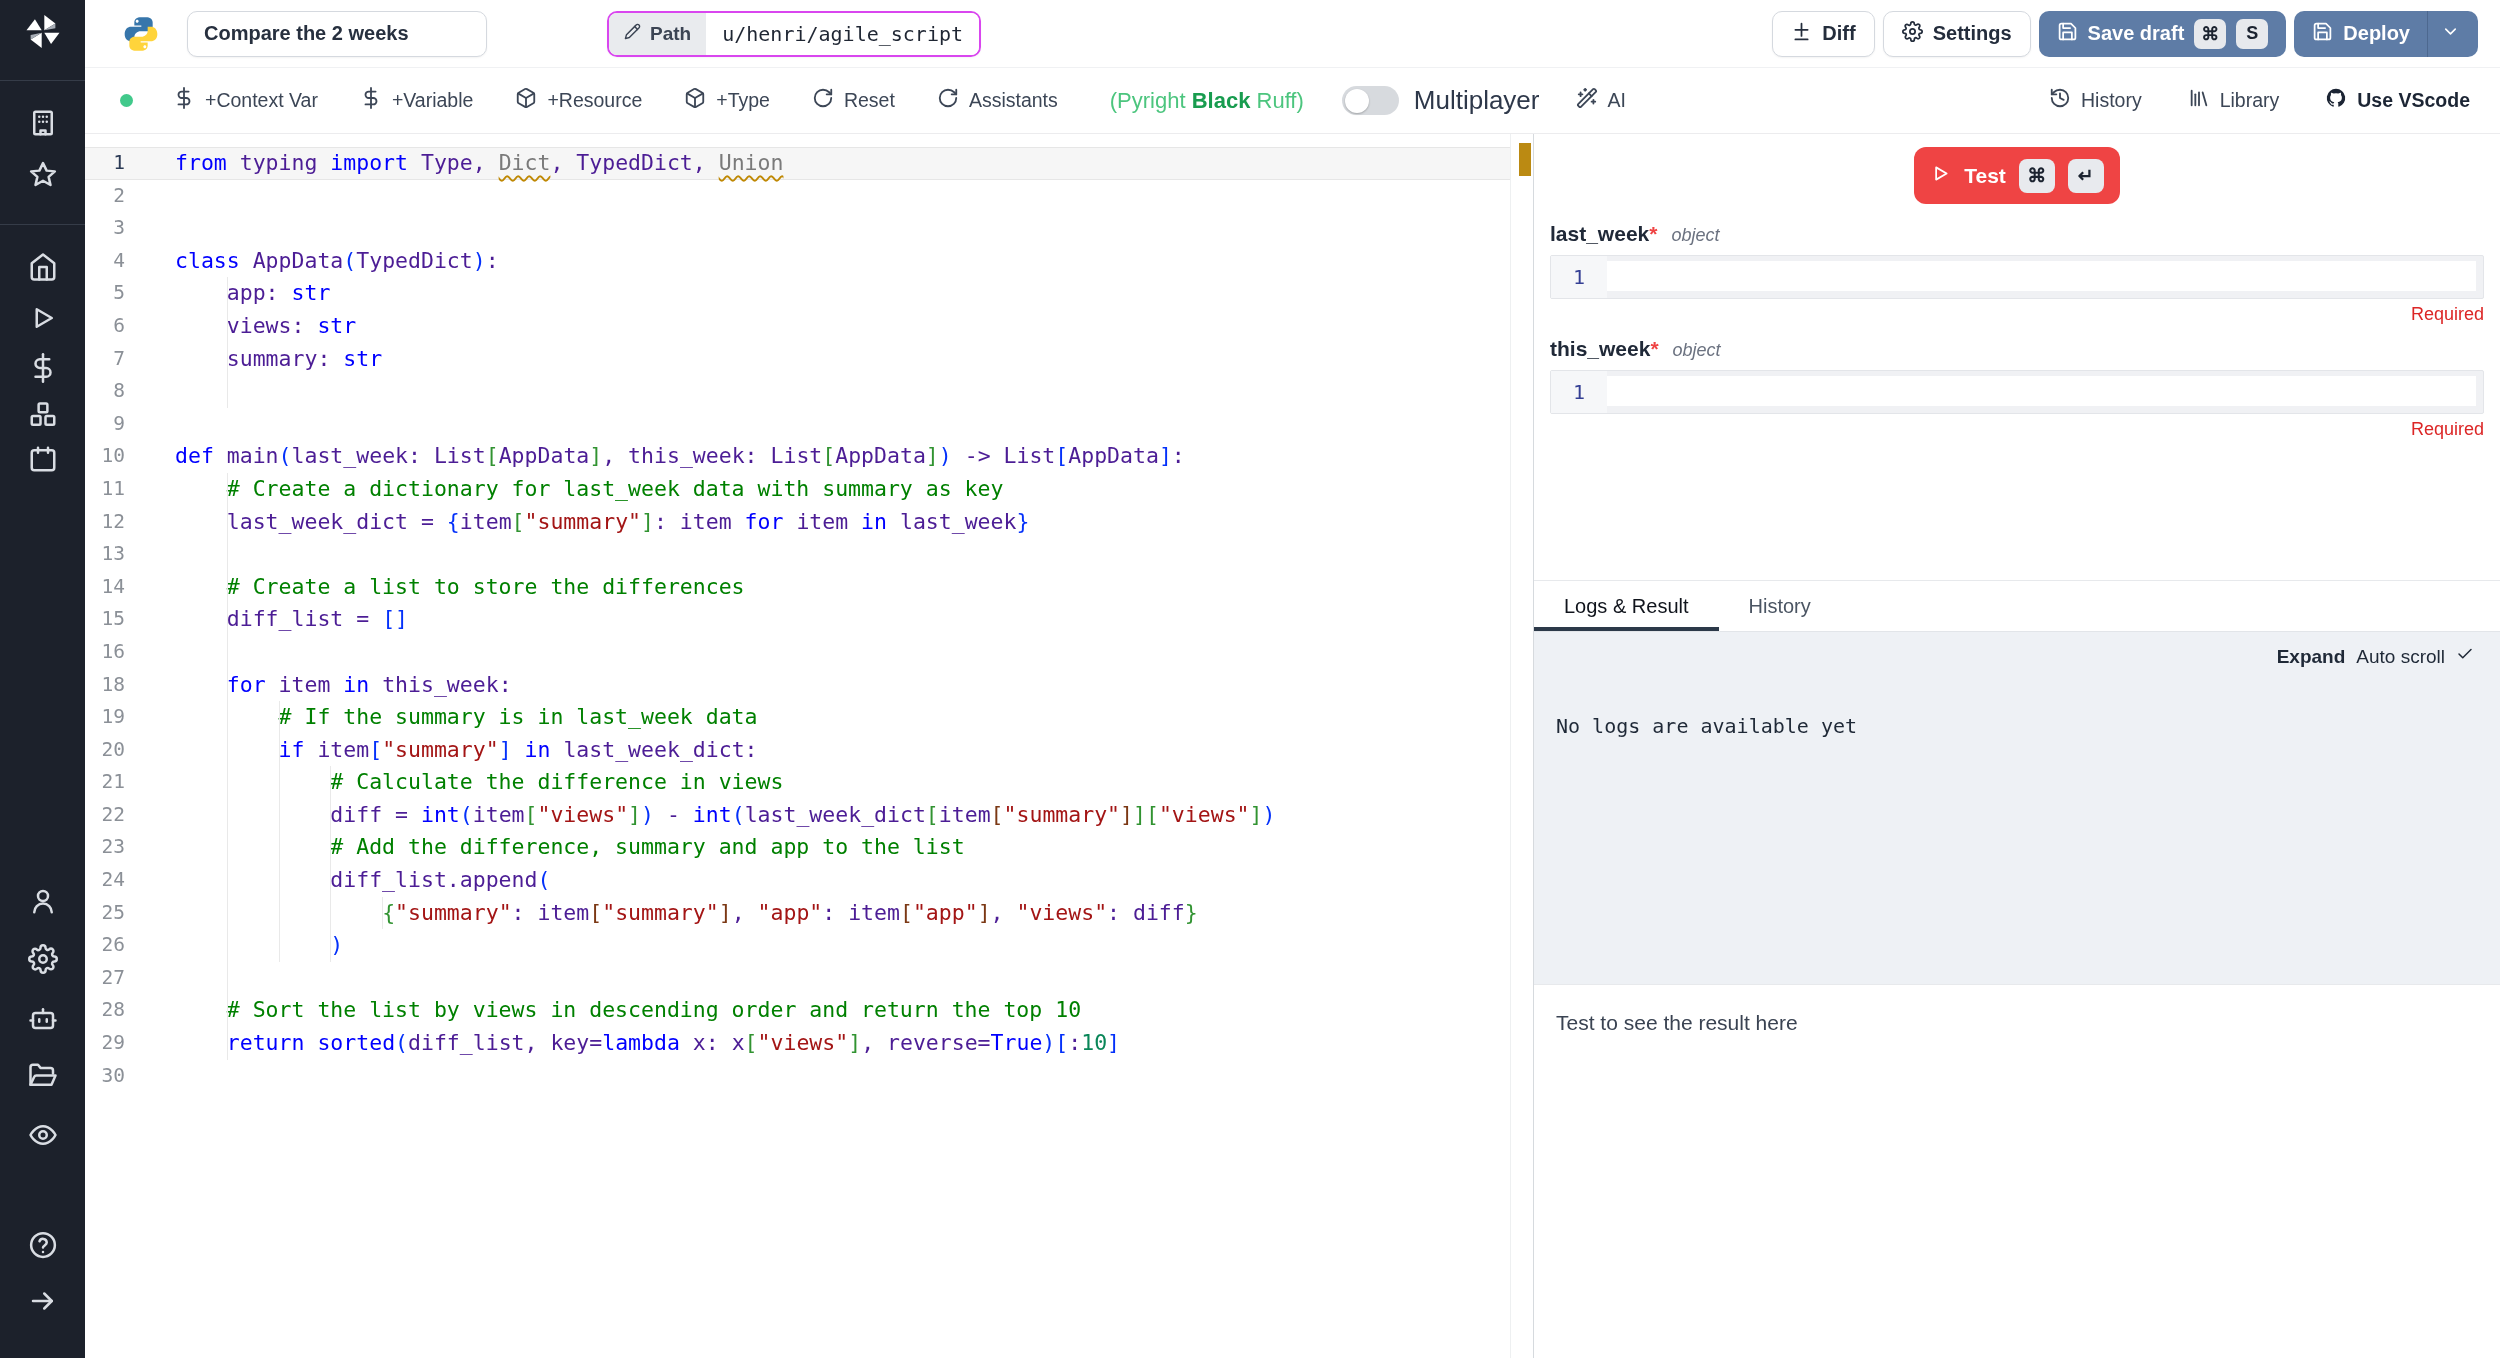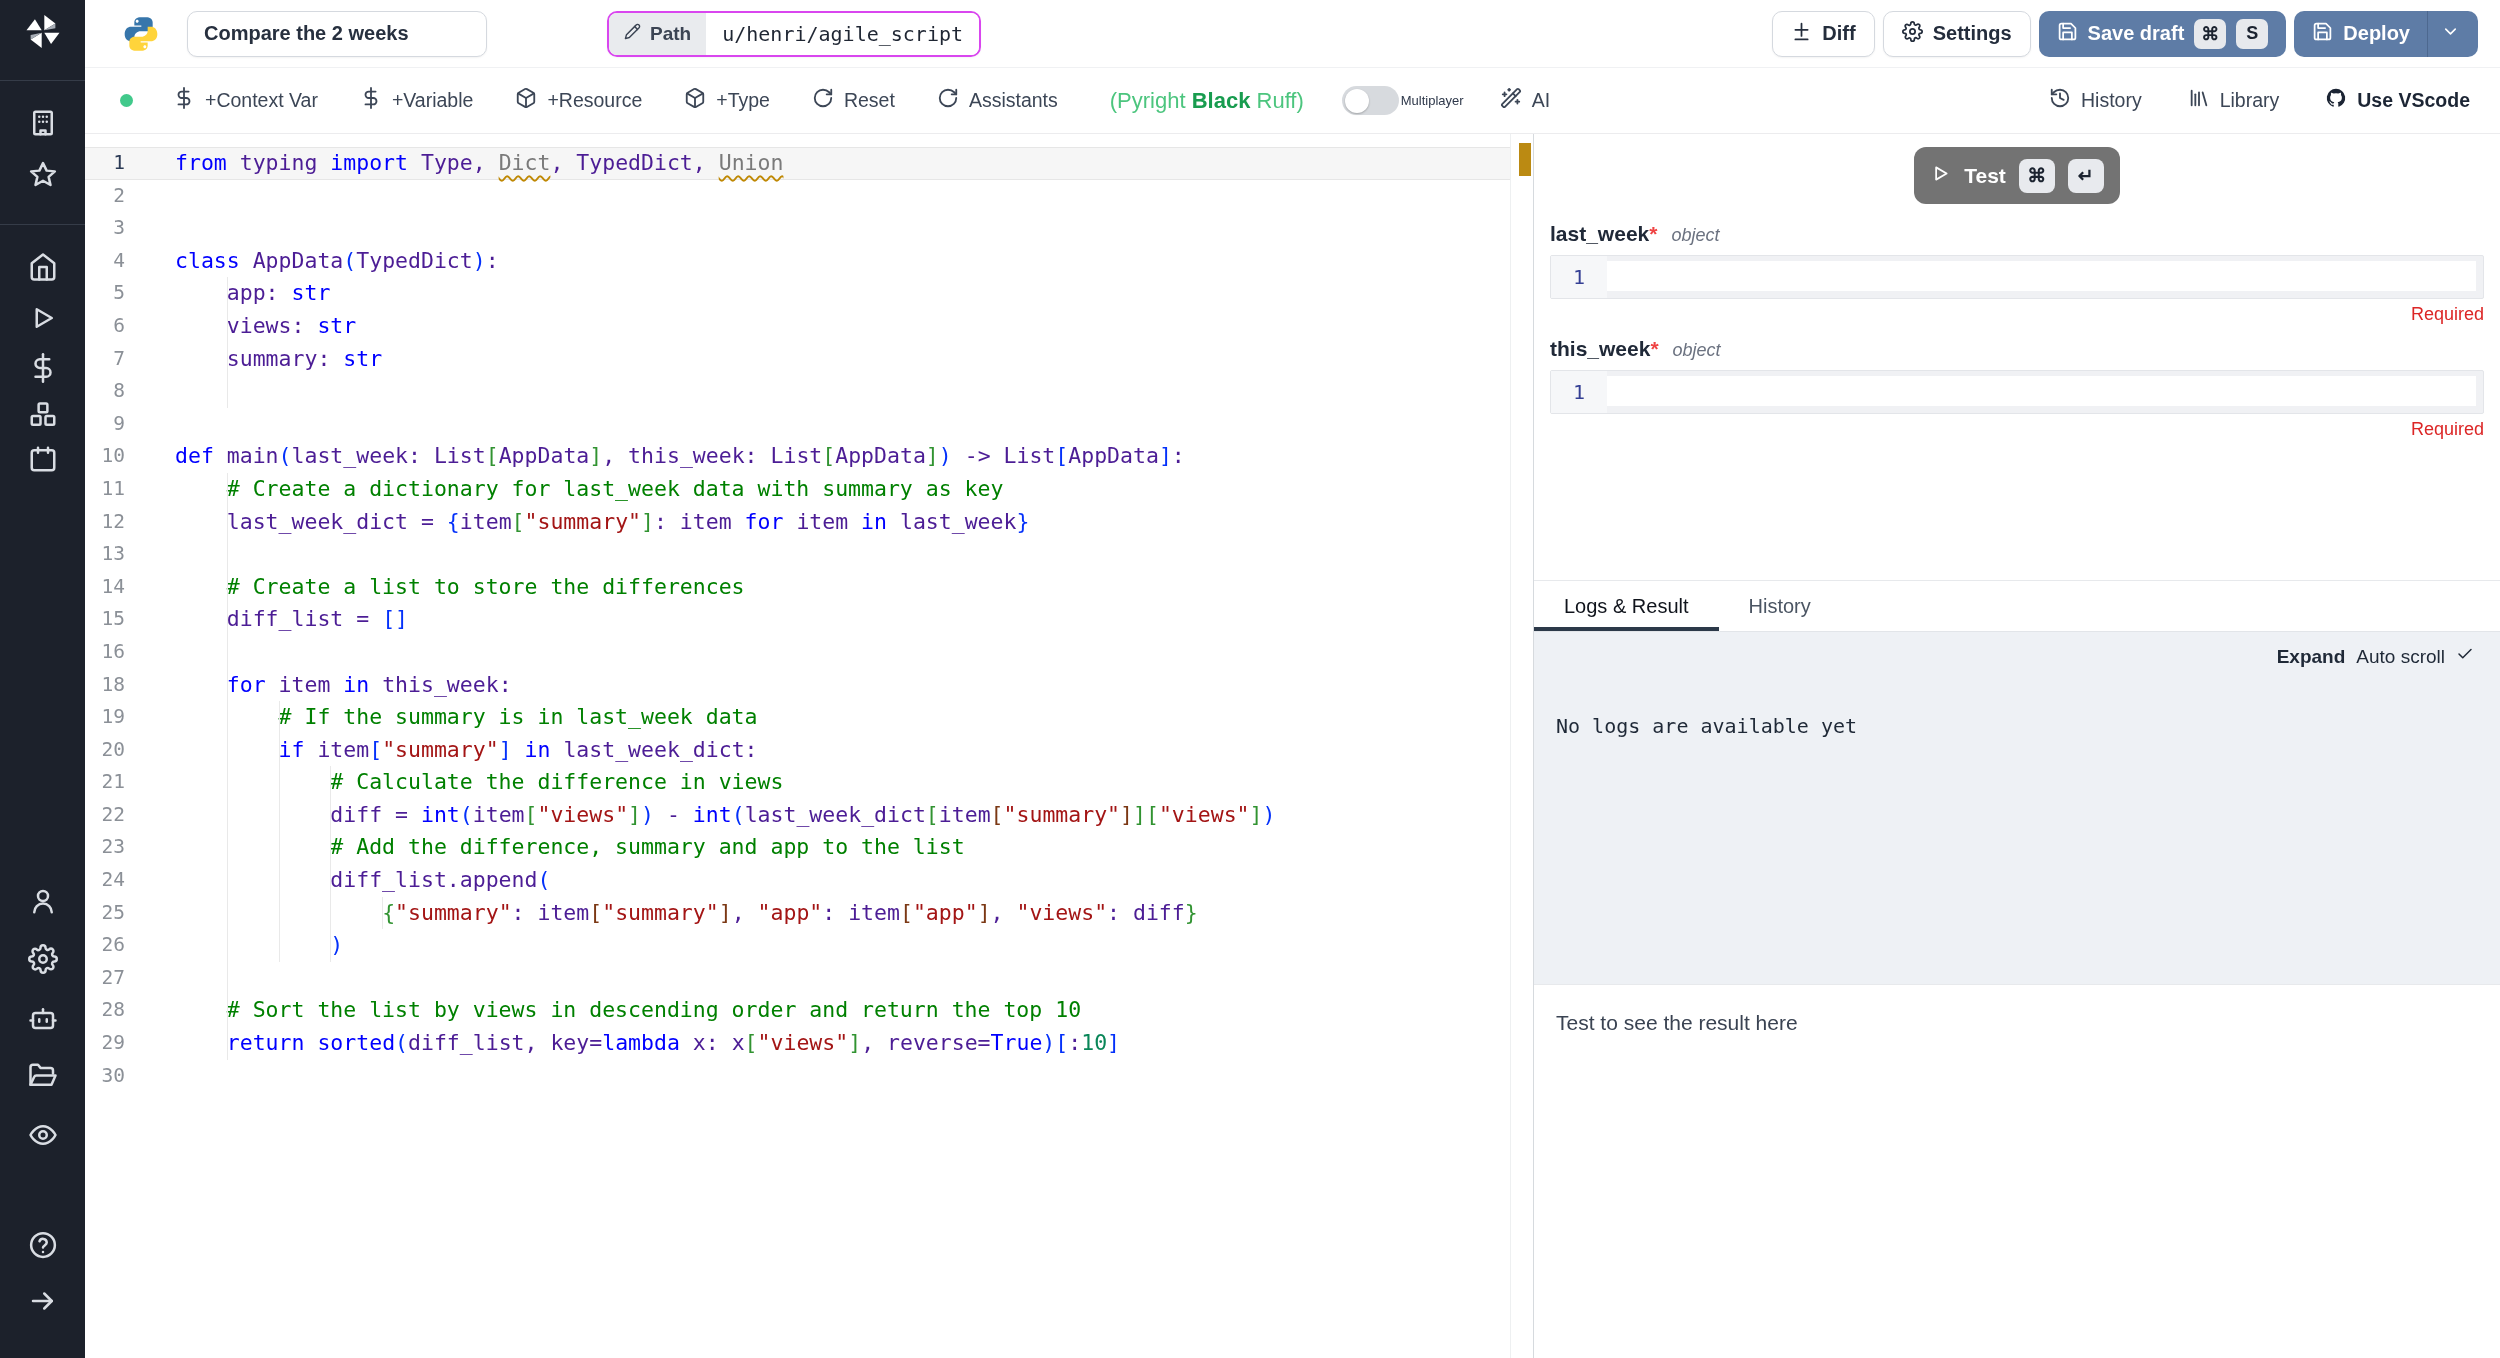--- a/index.html
+++ b/index.html
@@ -41,21 +41,21 @@
   .dot { width:13px; height:13px; border-radius:50%; background:#41c98b; margin-left:22px; flex:none; }
   .tb-left { display:flex; gap:42px; margin-left:40px; }
   .tb-item { display:flex; align-items:center; gap:10px; background:none; border:none; font-family:"Liberation Sans",sans-serif;
     font-size:19.5px; color:#3c4656; cursor:pointer; padding:0; }
   .tb-item svg { width:22px; height:22px; }
   .tb-item.bold { font-weight:700; color:#1c2534; }
   .lint { margin-left:52px; font-size:22px; color:#4cc57e; cursor:pointer; white-space:nowrap; }
   .lint .lb { color:#189c4f; font-weight:700; }
   .toggle { margin-left:38px; width:57px; height:29px; border-radius:15px; background:#d7dade; position:relative; cursor:pointer; flex:none; }
   .knob { position:absolute; left:3px; top:2.5px; width:24px; height:24px; border-radius:50%; background:#fff; box-shadow:0 1px 2px rgba(0,0,0,.25); }
-  .tb-label { margin-left:2px; font-size:13px; color:#2e384a; font-weight:500; }
+  .tb-label { margin-left:15px; font-size:26px; color:#2e384a; font-weight:500; }
   .ai-btn { margin-left:36px; }
   .tb-right { margin-left:auto; display:flex; gap:46px; }
 
   
   .content { position:absolute; top:134px; left:0; right:0; bottom:0; display:flex; }
 
   
   .editor { width:1448px; position:relative; background:#fff; font-family:"DejaVu Sans Mono",monospace; font-size:21.5px; line-height:32.6px; cursor:text; }
   .lines { position:absolute; top:13px; left:0; right:23px; }
   .cl { position:relative; height:32.6px; white-space:pre; }
@@ -67,21 +67,21 @@
   .tk-kw { color:#0000ff; } .tk-txt { color:#4c1d95; } .tk-str { color:#a31515; }
   .tk-com { color:#008000; } .tk-num { color:#098658; }
   .tk-b1 { color:#0431fa; } .tk-b2 { color:#319331; } .tk-b3 { color:#7b3814; }
   .tk-un { color:#7a7a7a; text-decoration:underline wavy #bf8803 1.5px; text-underline-offset:5px; }
   .ruler { position:absolute; top:0; bottom:0; right:0; width:23px; border-left:1px solid #eef0f1; background:#fff; }
   .warn-mark { position:absolute; top:9px; right:2px; width:12px; height:33px; background:#bb8a12; }
 
   
   .panel { flex:1; border-left:1px solid #d6dade; display:flex; flex-direction:column; background:#fff; }
   .test-row { height:88px; display:flex; justify-content:center; align-items:flex-start; padding-top:13px; flex:none; }
-  .test-btn { background:#737373; color:#fff; border:none; border-radius:12px; height:57px; display:flex; align-items:center; gap:13px;
+  .test-btn { background:#ef4444; color:#fff; border:none; border-radius:12px; height:57px; display:flex; align-items:center; gap:13px;
     padding:0 16px; font-family:"Liberation Sans",sans-serif; font-weight:700; font-size:21px; cursor:pointer; }
   .test-btn svg { width:21px; height:21px; }
   .kbd2 { background:#e8eaee; color:#1b2330; border-radius:8px; min-width:36px; height:34px; display:flex; align-items:center; justify-content:center; padding:0 8px; font-size:19px; font-weight:600; }
   .args { padding:0 16px; flex:none; }
   .arg { margin-bottom:12px; }
   .arg-label { display:flex; align-items:baseline; }
   .arg-name { font-weight:700; font-size:21px; color:#202938; }
   .req-star { color:#ef4444; font-weight:700; font-size:21px; }
   .arg-type { margin-left:14px; font-style:italic; font-size:18px; color:#6b7280; }
   .arg-editor { margin-top:9px; height:44px; background:#f0f1f4; border:1px solid #e3e5e9; border-radius:2px; display:flex; cursor:text; }

